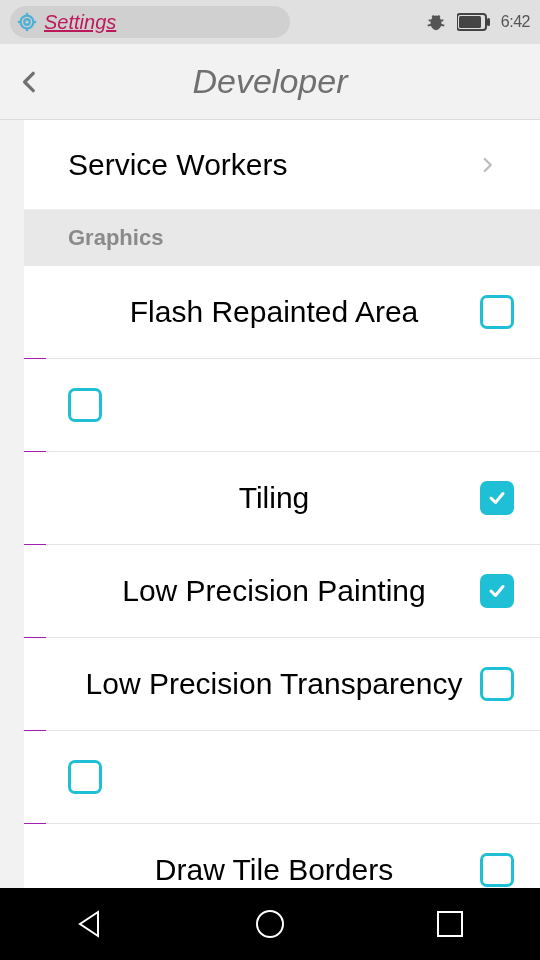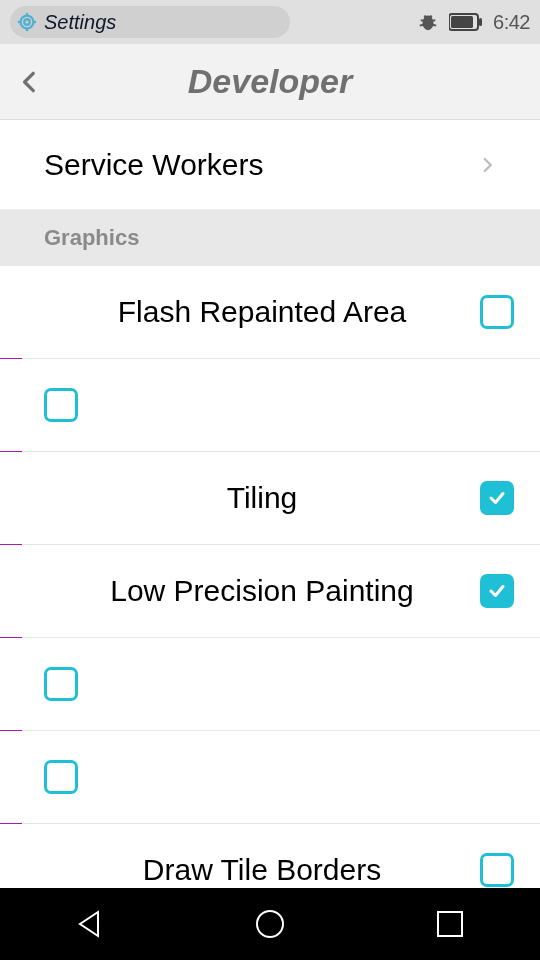--- a/index.html
+++ b/index.html
@@ -33,34 +33,35 @@
       align-items: center;
       padding: 0 12px 0 6px;
       gap: 6px;
       width: 280px;
     }
     .gear {
       width: 22px; height: 22px;
       display: flex; align-items: center; justify-content: center;
     }
     .pill-text {
-      color: #0f172a;
+      color: #be185d;
       font-style: italic;
       font-size: 20px;
+      text-decoration: underline;
     }
     .status-right {
       display: flex;
       align-items: center;
       gap: 10px;
     }
     .bug { width: 22px; height: 22px; }
     .battery { width: 34px; height: 18px; }
     .clock {
       color: #555;
-      font-size: 20px;
+      font-size: 16px;
       font-weight: 400;
       letter-spacing: -0.5px;
     }
     .header {
       height: 76px;
       background: #f2f2f2;
       display: flex;
       align-items: center;
       position: relative;
       border-bottom: 1px solid #ddd;
@@ -72,25 +73,26 @@
       align-items: center;
       justify-content: center;
     }
     .title {
       position: absolute;
       left: 0; right: 0;
       text-align: center;
       font-size: 34px;
       font-style: italic;
       color: #707070;
-      font-weight: 700;
+      font-weight: 400;
       pointer-events: none;
     }
     .content {
       background: #a21caf;
+      margin-left: 24px;
     }
     .nav-row {
       height: 90px;
       display: flex;
       align-items: center;
       padding: 0 44px;
       background: #fff;
       border-bottom: 1px solid #eee;
     }
     .nav-row .label {
@@ -247,20 +249,21 @@
       <div class="check-row">
         <span class="label">Low Precision Painting</span>
         <span class="checkbox checked">
           <svg class="checkmark" viewBox="0 0 24 24" fill="none" stroke="#fff" stroke-width="4" stroke-linecap="round" stroke-linejoin="round">
             <polyline points="4 12 10 18 20 6"></polyline>
           </svg>
         </span>
       </div>
       <div class="divider"></div>
       <div class="check-row">
+        <span class="label">Low Precision Transparency</span>
         <span class="checkbox"></span>
       </div>
       <div class="divider"></div>
       <div class="check-row">
         <span class="checkbox"></span>
       </div>
       <div class="divider"></div>
       <div class="check-row">
         <span class="label">Draw Tile Borders</span>
         <span class="checkbox"></span>

